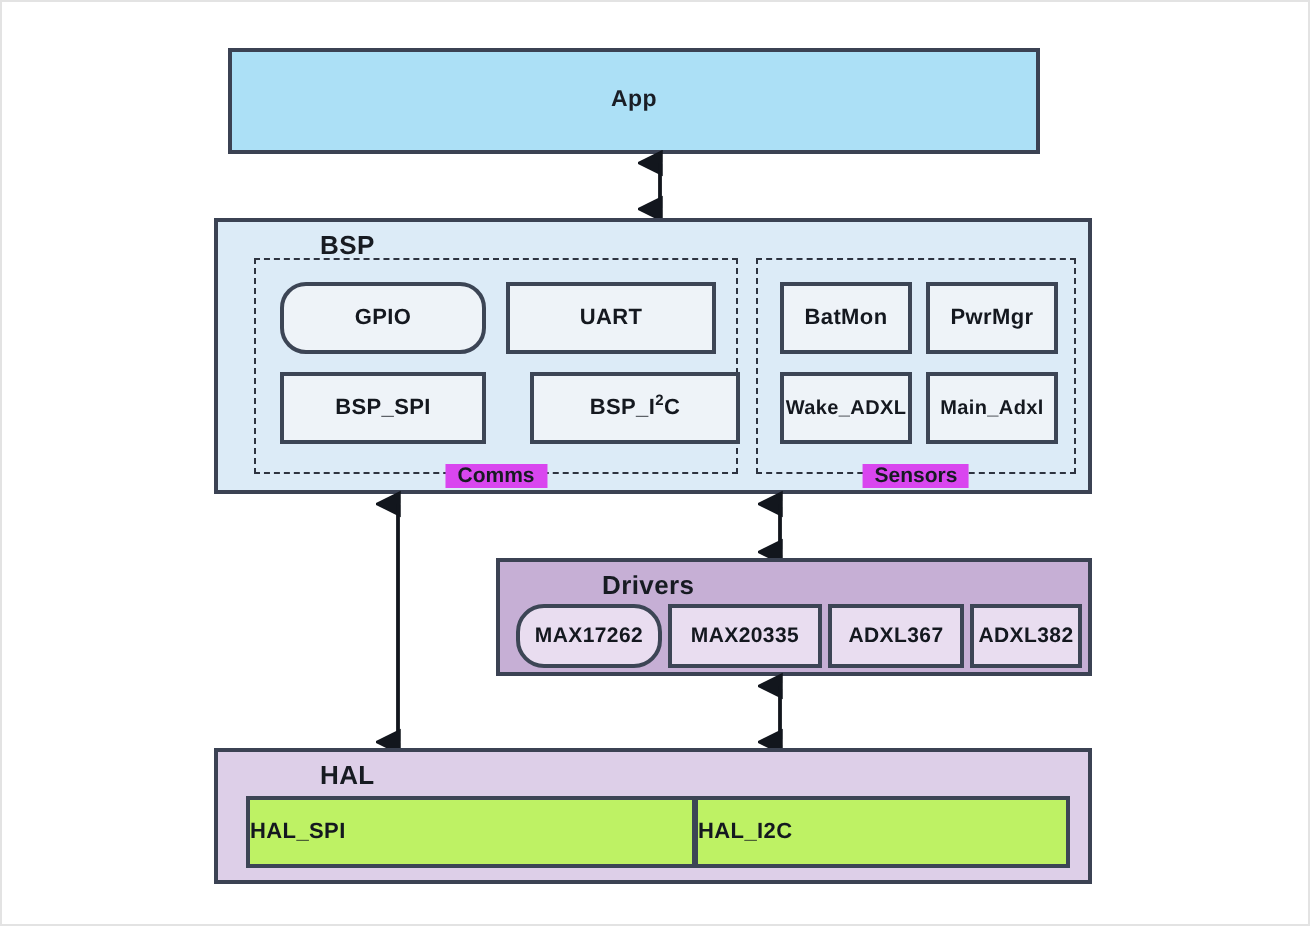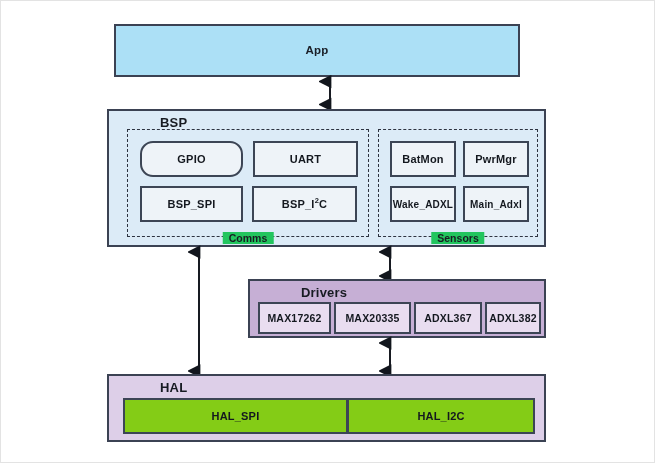--- a/index.html
+++ b/index.html
@@ -75,21 +75,21 @@
     position: absolute;
     box-sizing: border-box;
     border: 1.6px dashed #2d3340;
     background: transparent;
   }
   .group-caption {
     position: absolute;
     bottom: -8px;
     left: 50%;
     transform: translateX(-50%);
-    background: #22c55e;
+    background: #d946ef;
     padding: 0 6px;
     font-size: 10.5px;
     font-weight: bold;
     color: #171b22;
     white-space: nowrap;
   }
 
   #comms-group {
     left: 18px;
     top: 18px;
@@ -119,21 +119,21 @@
   }
   .cell sup {
     font-size: 7.5px;
     vertical-align: super;
     line-height: 0;
   }
 
   #cell-gpio    { left: 12px;  top: 11px; width: 103px; height: 36px; border-radius: 13px; }
   #cell-uart    { left: 125px; top: 11px; width: 105px; height: 36px; }
   #cell-bspspi  { left: 12px;  top: 56px; width: 103px; height: 36px; }
-  #cell-bspi2c  { left: 124px; top: 56px; width: 105px; height: 36px; }
+  #cell-bspi2c  { left: 137px; top: 56px; width: 105px; height: 36px; }
 
   #cell-batmon  { left: 11px; top: 11px; width: 66px; height: 36px; }
   #cell-pwrmgr  { left: 84px; top: 11px; width: 66px; height: 36px; }
   #cell-wakeadxl{ left: 11px; top: 56px; width: 66px; height: 36px; }
   #cell-mainadxl{ left: 84px; top: 56px; width: 66px; height: 36px; }
   #cell-wakeadxl, #cell-mainadxl { font-size: 10px; }
 
   
   #drivers-block {
     left: 247px;
@@ -154,21 +154,21 @@
     border: 2px solid #3c4555;
     background: #e9ddf0;
     display: flex;
     align-items: center;
     justify-content: center;
     font-size: 10.5px;
     font-weight: bold;
     color: #14181f;
     letter-spacing: 0.2px;
   }
-  #drv-0 { left: 8px;   width: 73px; }
+  #drv-0 { left: 8px;   width: 73px; border-radius: 14px; }
   #drv-1 { left: 84px;  width: 77px; }
   #drv-2 { left: 164px; width: 68px; }
   #drv-3 { left: 235px; width: 56px; }
 
   
   #hal-block {
     left: 106px;
     top: 373px;
     width: 439px;
     height: 68px;
@@ -177,24 +177,24 @@
     display: block;
   }
   #hal-title { left: 6px; top: 4px; }
 
   .hal-cell {
     position: absolute;
     top: 22px;
     height: 36px;
     box-sizing: border-box;
     border: 2px solid #3c4555;
-    background: #84cc16;
+    background: #bef264;
     display: flex;
     align-items: center;
-    justify-content: center;
+    justify-content: flex-start;
     font-size: 11px;
     font-weight: bold;
     color: #14181f;
     letter-spacing: 0.2px;
   }
   #hal-0 { left: 14px;  width: 225px; }
   #hal-1 { left: 238px; width: 188px; }
 
   
   .arrow {

